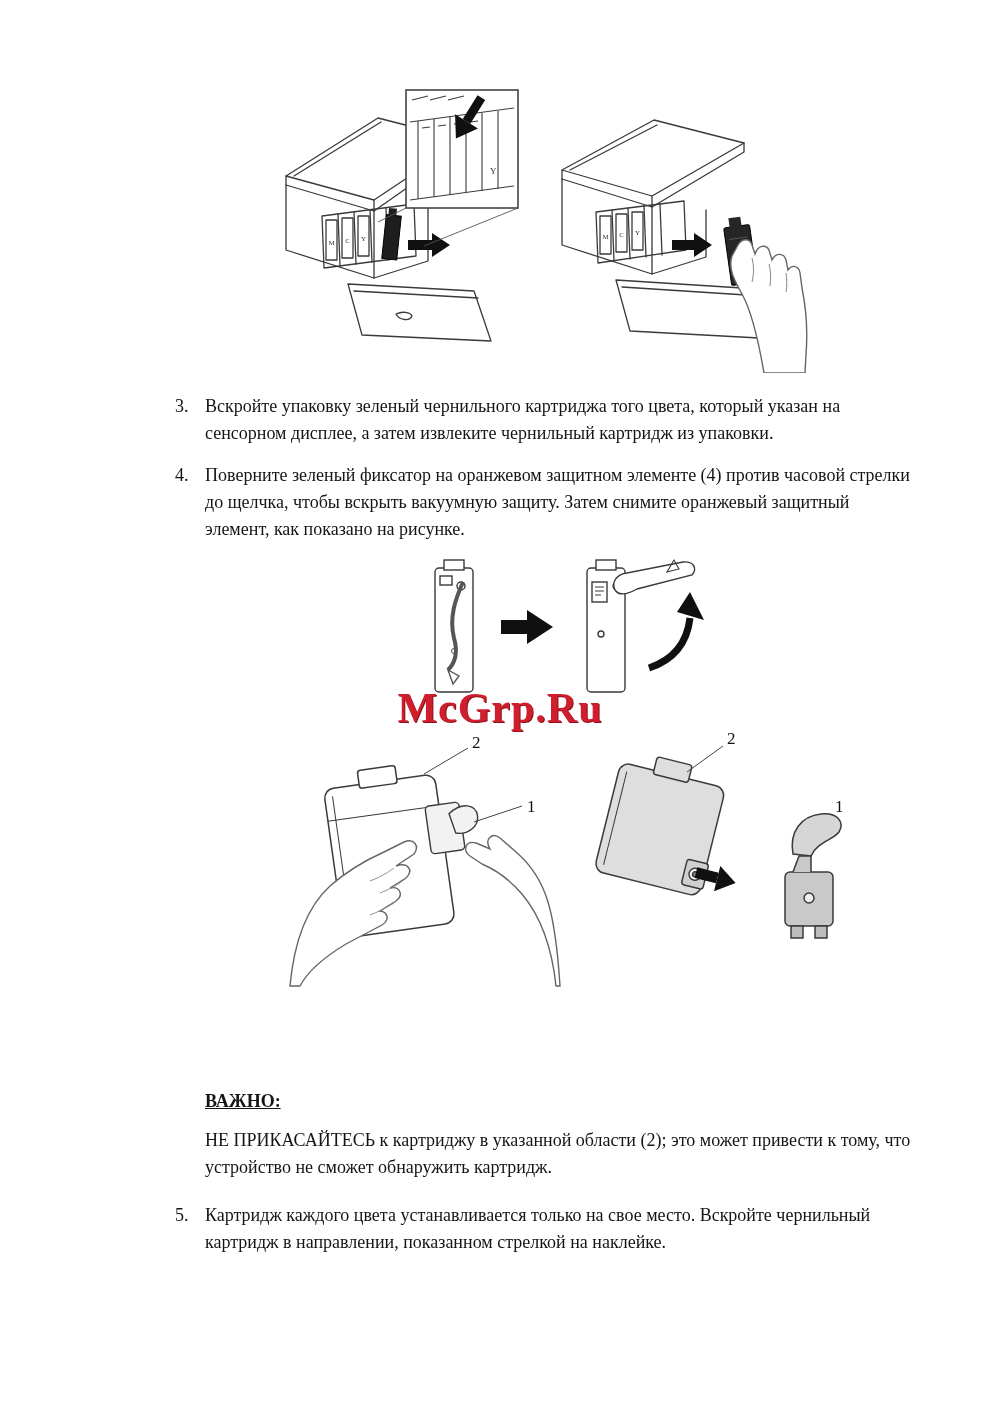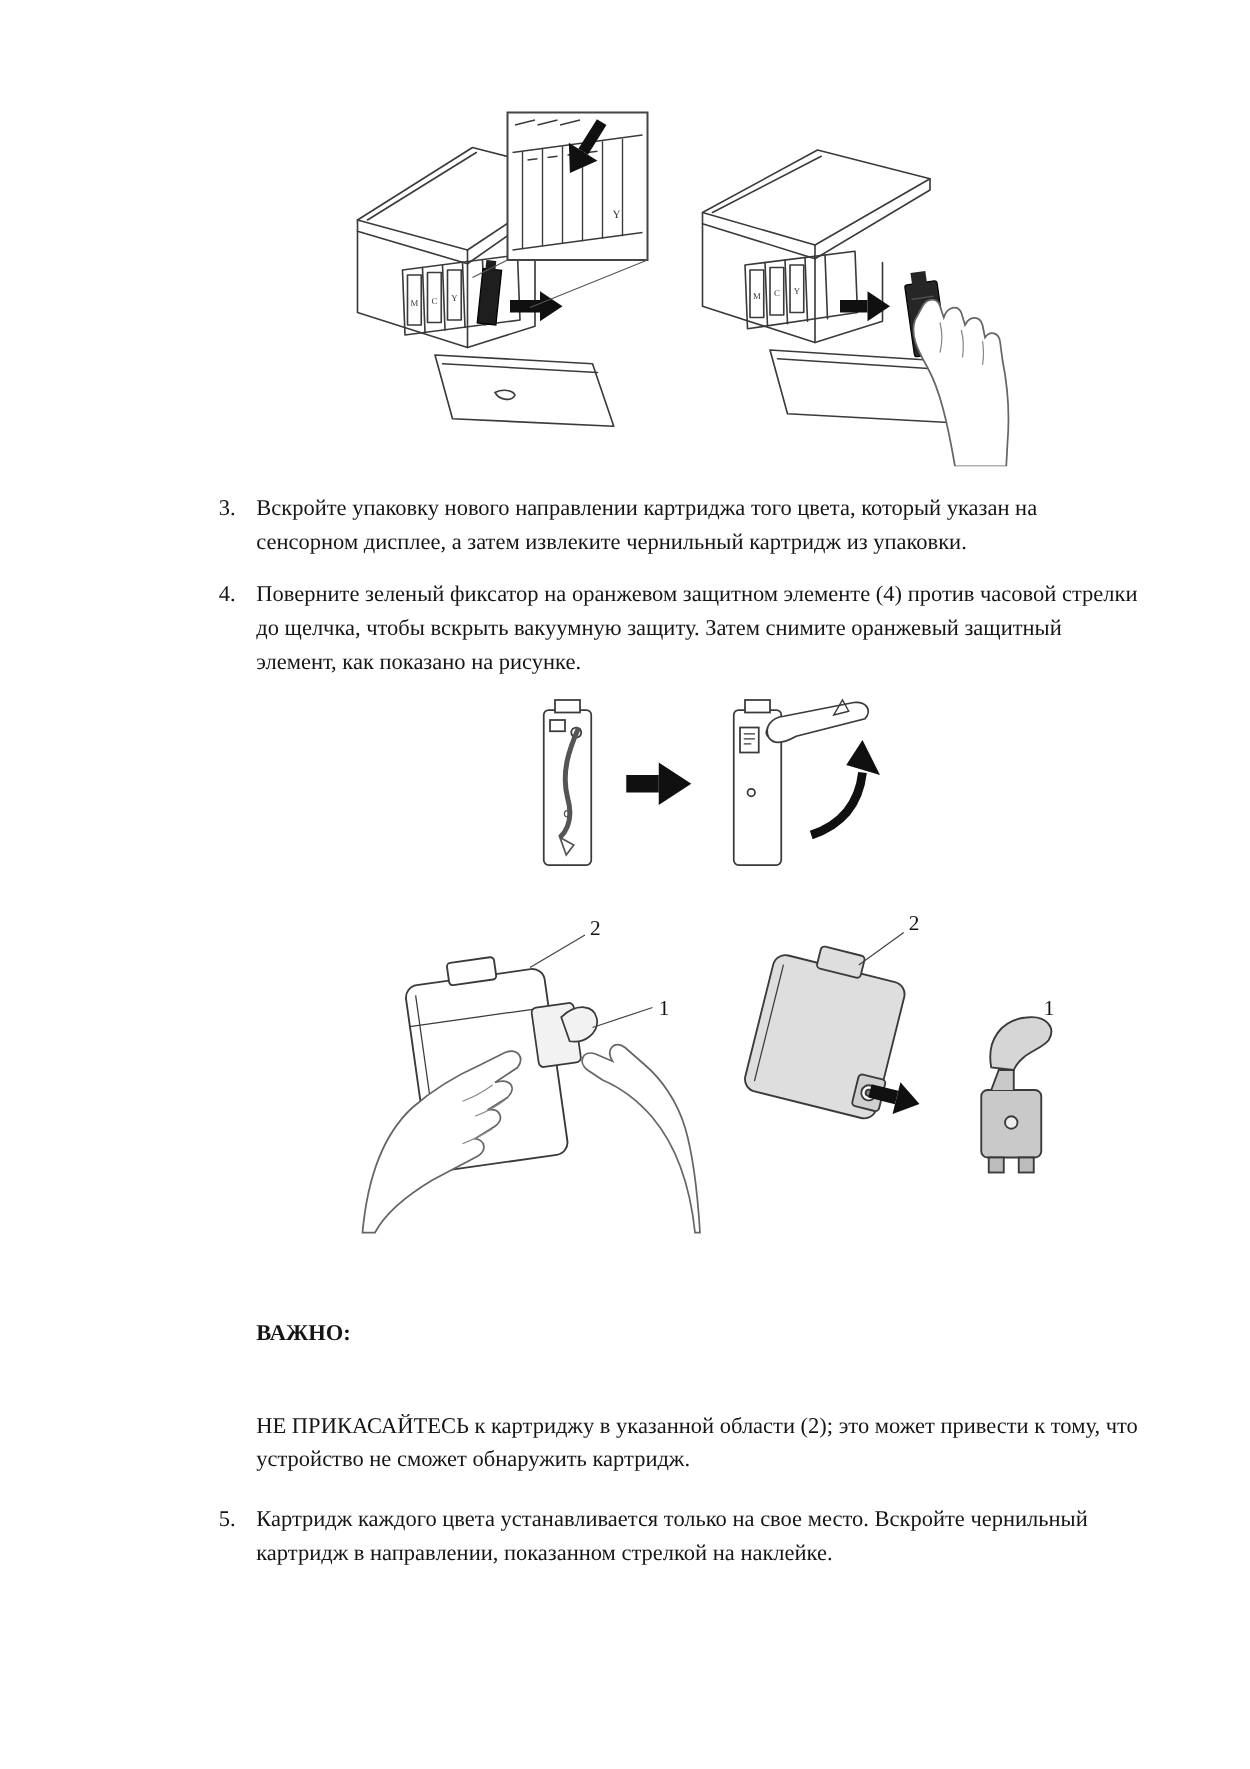--- a/index.html
+++ b/index.html
@@ -125,21 +125,21 @@
         <rect x="178" y="119" width="12" height="10" fill="#262626"></rect>
         <path d="M176,140 L194,140" stroke="#555" stroke-width="1"></path>
       </g>
       <path d="M208,275 C202,240 196,214 186,196 C178,182 172,170 176,158 L182,147 C186,140 194,140 196,147 L199,156 C202,147 210,146 213,152 L216,162 C220,154 228,155 230,162 L232,172 C236,166 243,168 244,175 L246,190 C250,210 252,232 250,256 L249,275 Z" fill="#ffffff" stroke="#666" stroke-width="1.4"></path>
       <path d="M196,160 C198,168 198,176 196,184 M213,166 C215,173 215,180 214,188 M230,175 C231,181 231,188 230,194" stroke="#888" stroke-width="1" fill="none"></path>
     </svg>
   </div>
 
   <div class="step" style="left:175px;top:393px;">
     <span class="num">3.</span>
-    <div class="txt">Вскройте упаковку нового направлении картриджа того цвета, который указан на сенсорном дисплее, а затем извлеките чернильный картридж из упаковки.</div>
+    <div class="txt">Вскройте упаковку зеленый чернильного картриджа того цвета, который указан на сенсорном дисплее, а затем извлеките чернильный картридж из упаковки.</div>
   </div>
 
   <div class="step" style="left:175px;top:462px;">
     <span class="num">4.</span>
     <div class="txt">Поверните зеленый фиксатор на оранжевом защитном элементе (4) против часовой стрелки до щелчка, чтобы вскрыть вакуумную защиту. Затем снимите оранжевый защитный элемент, как показано на рисунке.</div>
   </div>
 
   <div class="fig" style="left:415px;top:556px;width:300px;height:148px;">
     <svg viewBox="0 0 300 148" width="300" height="148">
       <g stroke="#3a3a3a" stroke-width="1.4" fill="#ffffff">
@@ -163,20 +163,21 @@
         <circle cx="186" cy="78" r="3"></circle>
         <circle cx="202" cy="30" r="4"></circle>
         <path d="M200,34 C196,26 202,18 212,17 L268,6 C278,5 283,12 277,19 L222,33 C213,38 204,40 200,34 Z"></path>
       </g>
       <path d="M252,16 L264,13 L259,4 Z" stroke="#3a3a3a" fill="none" stroke-width="1.1"></path>
       <path d="M234,112 C258,104 272,88 275,62" stroke="#101010" stroke-width="7" fill="none"></path>
       <polygon points="262,56 289,64 275,36" fill="#101010"></polygon>
     </svg>
   </div>
 
+  <div class="watermark">McGrp.Ru</div>
 
   <div class="fig" style="left:282px;top:720px;width:280px;height:268px;">
     <svg viewBox="0 0 280 268" width="280" height="268">
       <g transform="rotate(-8 115 140)" stroke="#3a3a3a" stroke-width="1.5" fill="#ffffff">
         <rect x="52" y="60" width="112" height="150" rx="10"></rect>
         <rect x="88" y="46" width="38" height="18" rx="3"></rect>
         <path d="M60,68 L60,202" stroke-width="1"></path>
         <path d="M52,92 L164,92" stroke-width="1"></path>
       </g>
       <g stroke="#3a3a3a" stroke-width="1.4" fill="#f2f2f2">
@@ -215,21 +216,21 @@
         <path d="M218,140 C214,118 226,102 246,100 C262,98 270,108 264,118 C258,126 242,128 236,142 Z" fill="#d6d6d6"></path>
         <rect x="210" y="158" width="48" height="54" rx="5" fill="#c9c9c9"></rect>
         <path d="M218,158 L224,142 L236,142 L236,158" fill="#c9c9c9"></path>
         <rect x="216" y="212" width="12" height="12" fill="#bdbdbd"></rect>
         <rect x="240" y="212" width="12" height="12" fill="#bdbdbd"></rect>
         <circle cx="234" cy="184" r="5" fill="#eeeeee"></circle>
       </g>
     </svg>
   </div>
 
-  <div class="important-title" style="left:205px;top:1056px;">ВАЖНО:</div>
+  <div class="important-title" style="left:205px;top:1091px;text-decoration:underline;">ВАЖНО:</div>
   <div class="important-text" style="left:205px;top:1083px;">НЕ ПРИКАСАЙТЕСЬ к картриджу в указанной области (2); это может привести к тому, что устройство не сможет обнаружить картридж.</div>
 
   <div class="step" style="left:175px;top:1202px;">
     <span class="num">5.</span>
     <div class="txt">Картридж каждого цвета устанавливается только на свое место. Вскройте чернильный картридж в направлении, показанном стрелкой на наклейке.</div>
   </div>
 
 </div>
 
 </body></html>

